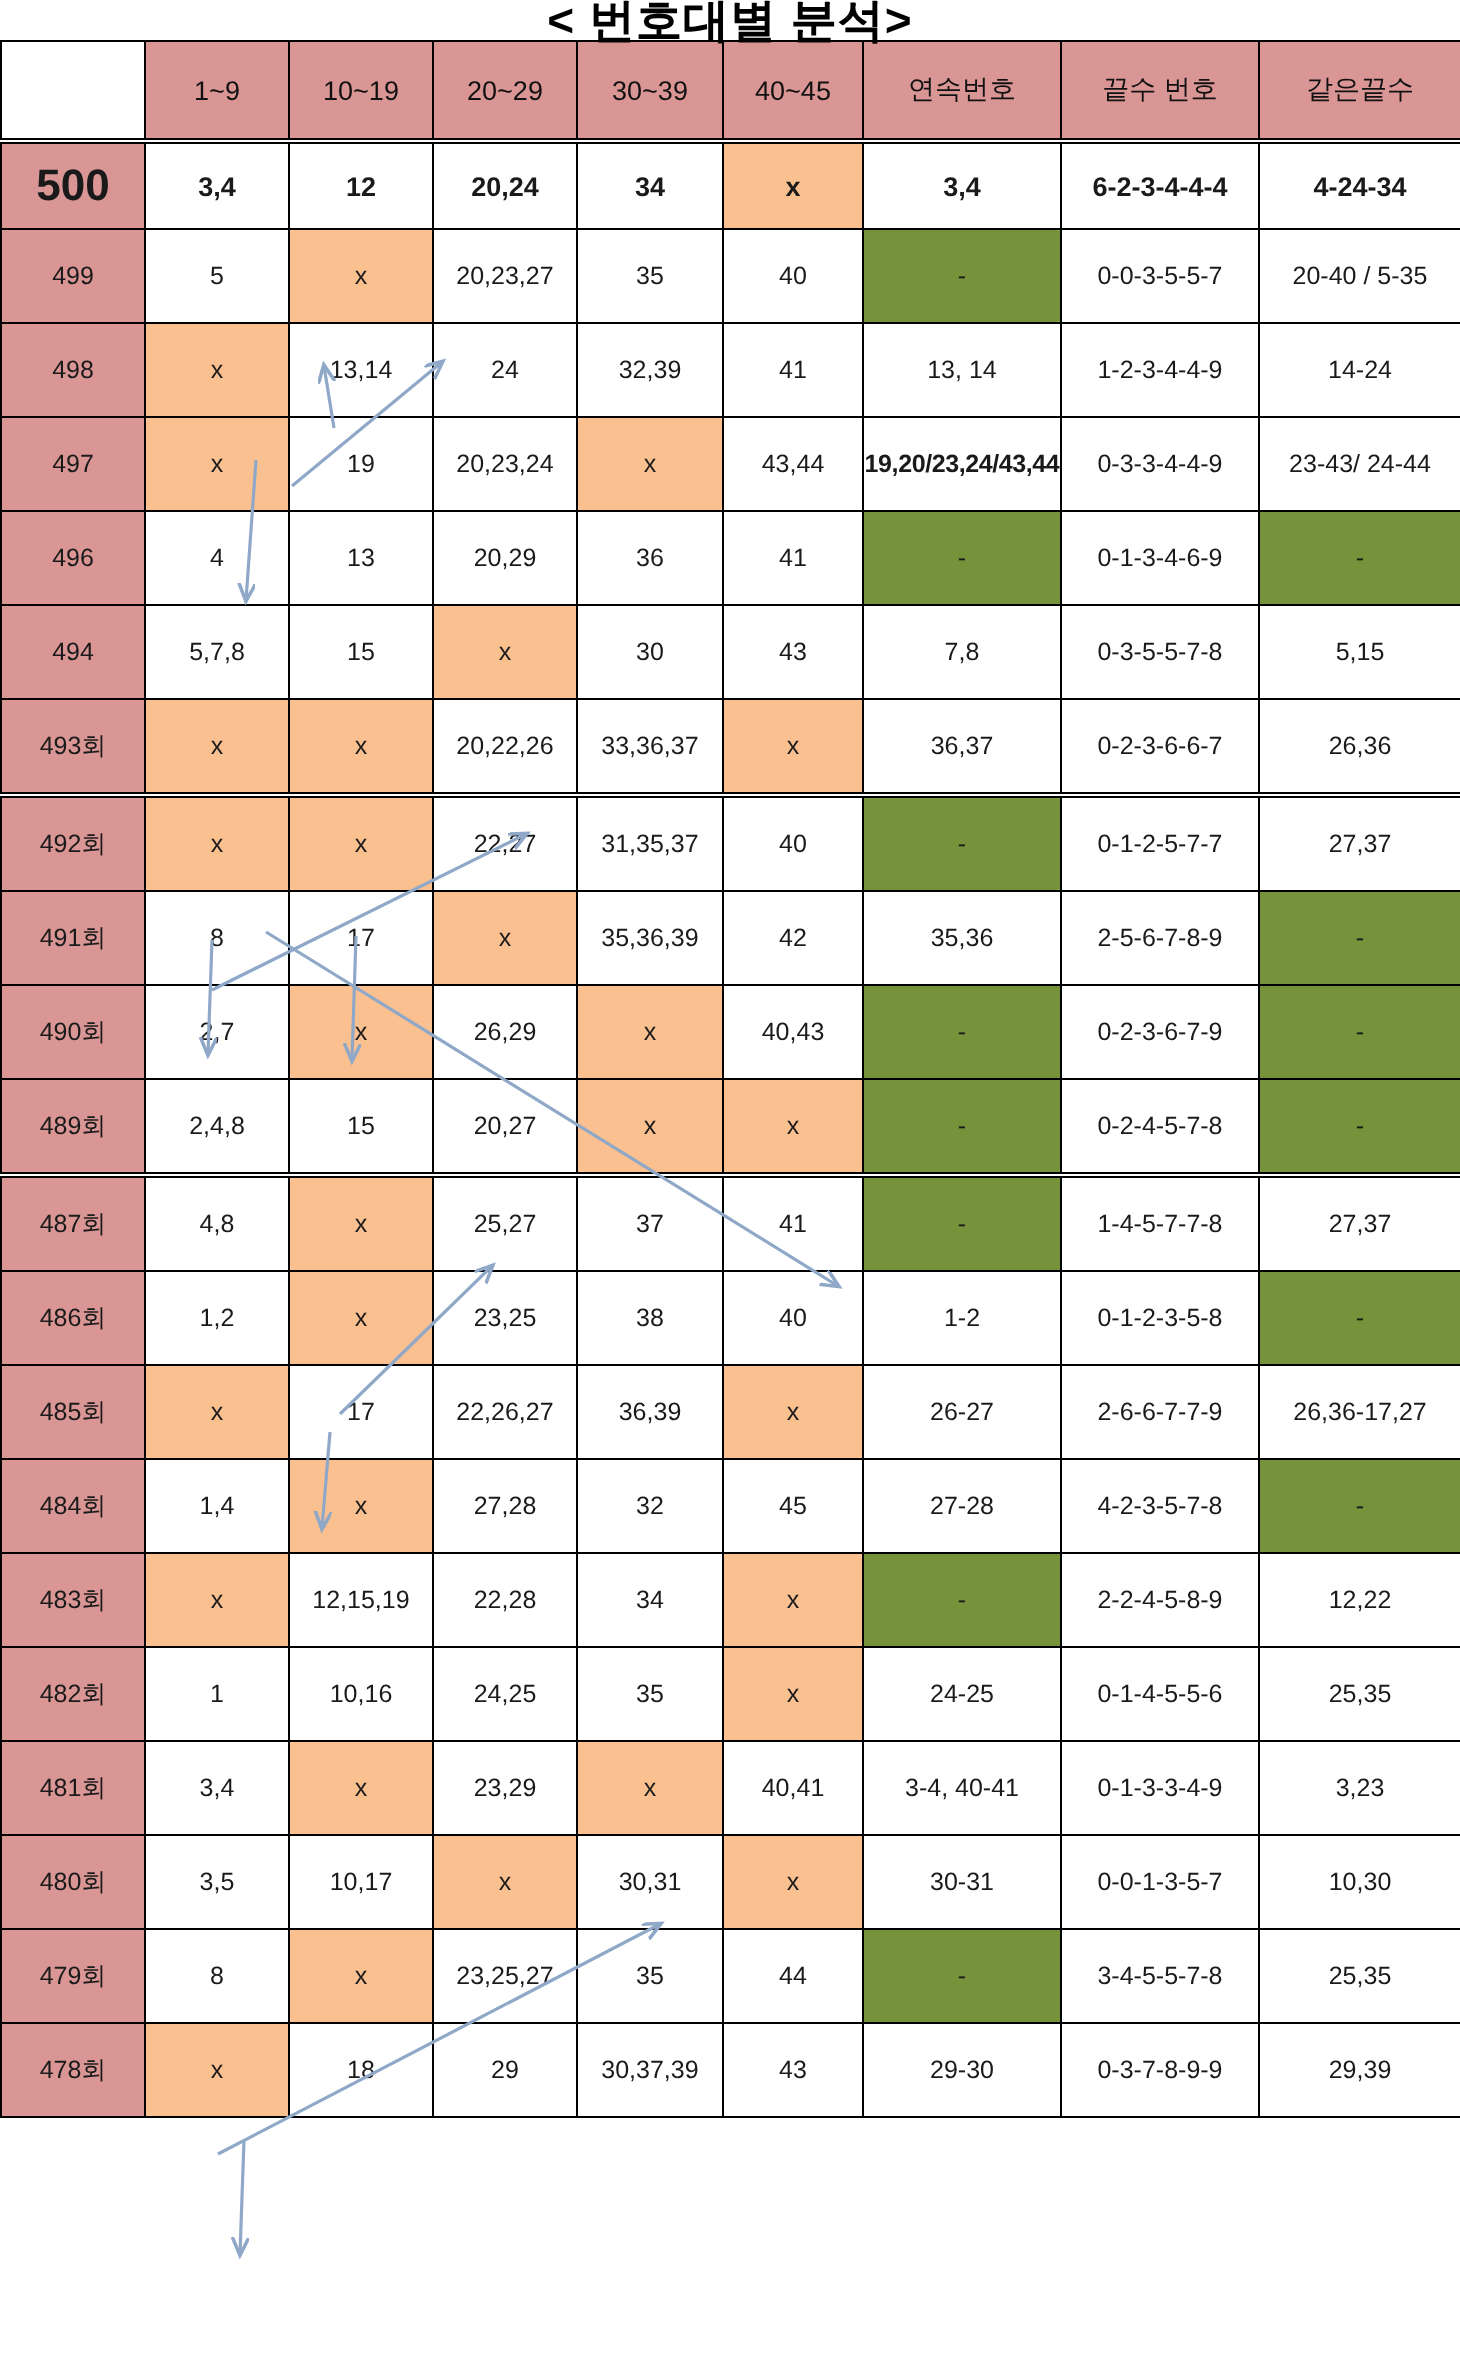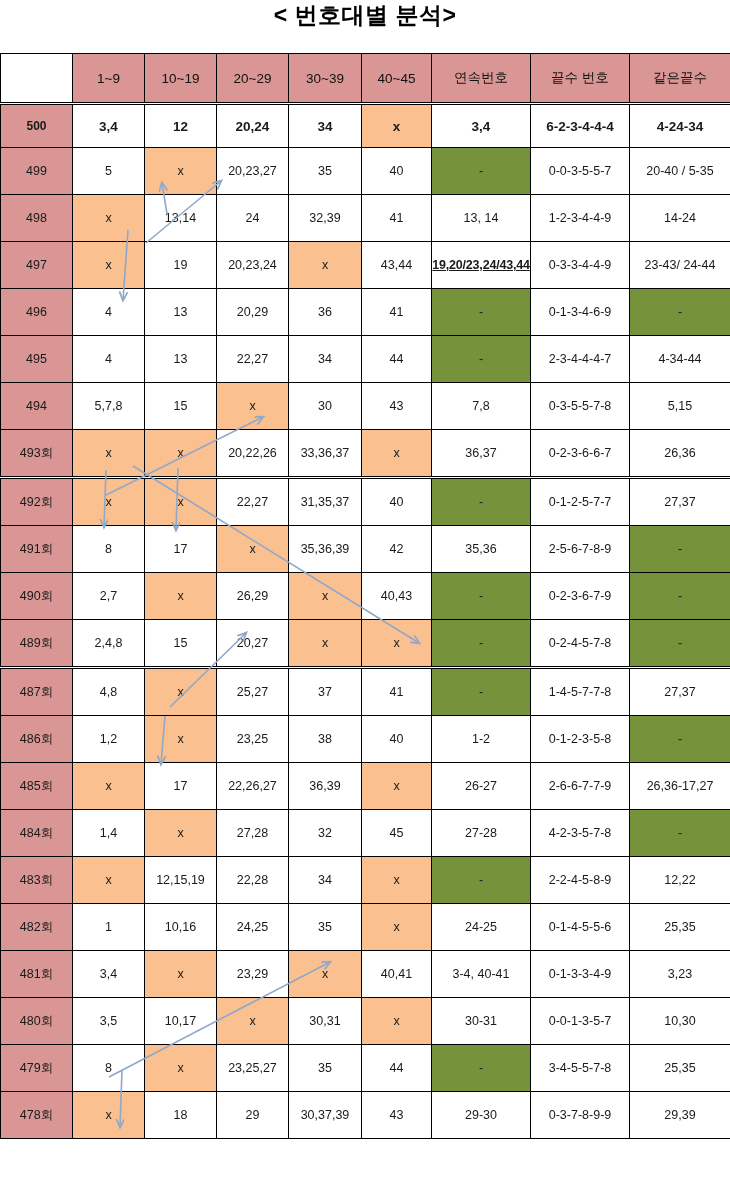--- a/index.html
+++ b/index.html
@@ -16,23 +16,23 @@
     position: relative;
   }
   #page {
     position: relative;
     width: 730px;
     height: 1186px;
     box-sizing: border-box;
   }
   
   .title-bar {
-    height: 53px;
+    height: 20px;
     display: flex;
-    align-items: flex-start;
+    align-items: center;
     justify-content: center;
     background: #ffffff;
   }
   .title-text {
     font-size: 23px;
     font-weight: bold;
     letter-spacing: 0.5px;
     color: #000000;
     white-space: pre;
   }
@@ -81,33 +81,33 @@
 
   tr.r501 td { height: 48px; background: #ffffff; }
   td.label-plain { background: #ffffff; font-size: 13px; }
   td.dot { font-size: 11px; color: #444; }
 
   tr.r500 td {
     height: 42px;
     font-weight: bold;
     font-size: 13.5px;
   }
-  tr.r500 td.rowlabel { font-size: 12px; }
+  tr.r500 td.rowlabel { font-size: 22px; }
 
   tr.data td { height: 46px; }
 
   td.rowlabel {
     background: #d99694;
     font-size: 13px;
     color: #111111;
   }
   td.orange { background: #fac090; }
   td.green  { background: #76933c; color: #2b2b2b; }
   td.white  { background: #ffffff; }
-  td.small  { font-size: 10px; letter-spacing: -0.2px; font-weight: bold; text-decoration: underline; }
+  td.small  { font-size: 10px; letter-spacing: -0.2px; font-weight: bold; }
 
   
   tr.sep-under td { border-bottom: 3px double #000000; }
 
   
   #arrows {
     position: absolute;
     left: 0;
     top: 0;
     width: 730px;
@@ -199,31 +199,20 @@
           <td class="white">4</td>
           <td class="white">13</td>
           <td class="white">20,29</td>
           <td class="white">36</td>
           <td class="white">41</td>
           <td class="green">-</td>
           <td class="white">0-1-3-4-6-9</td>
           <td class="green">-</td>
         </tr>
         <tr class="data">
-          <td class="rowlabel">495</td>
-          <td class="white">4</td>
-          <td class="white">13</td>
-          <td class="white">22,27</td>
-          <td class="white">34</td>
-          <td class="white">44</td>
-          <td class="green">-</td>
-          <td class="white">2-3-4-4-4-7</td>
-          <td class="white">4-34-44</td>
-        </tr>
-        <tr class="data">
           <td class="rowlabel">494</td>
           <td class="white">5,7,8</td>
           <td class="white">15</td>
           <td class="orange">x</td>
           <td class="white">30</td>
           <td class="white">43</td>
           <td class="white">7,8</td>
           <td class="white">0-3-5-5-7-8</td>
           <td class="white">5,15</td>
         </tr>

